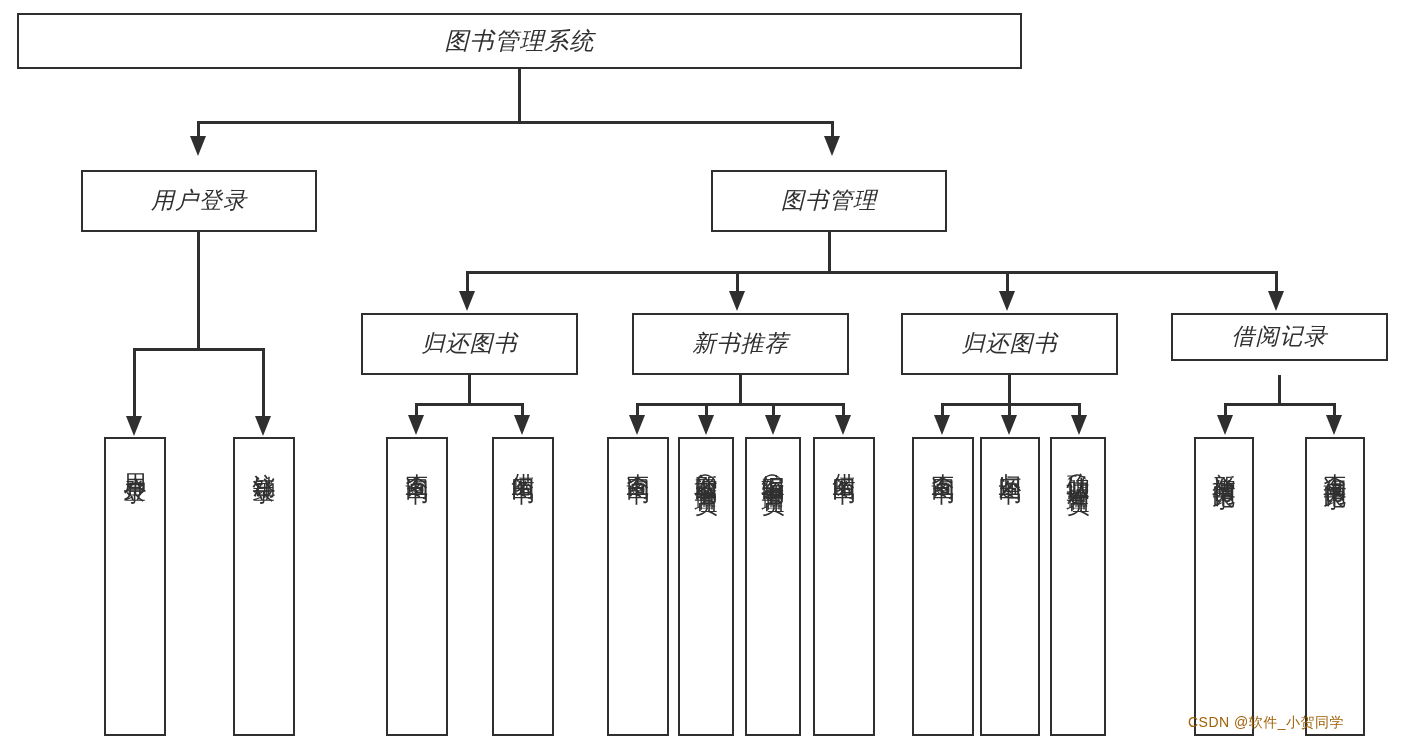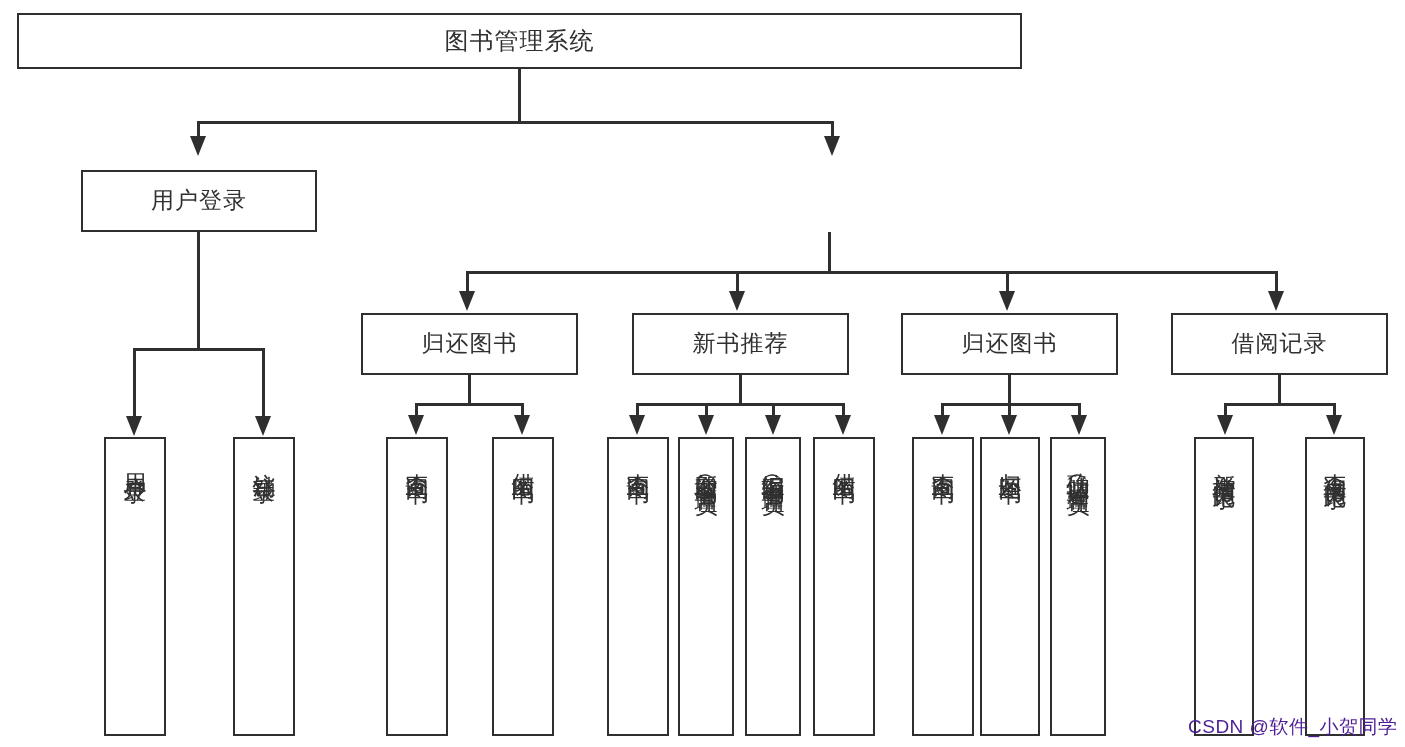--- a/index.html
+++ b/index.html
@@ -27,21 +27,21 @@
     justify-content:center;
     text-align:center;
     color:#303030;
     line-height:1.18;
   }
   .node .lbl{
     display:block;
     white-space:pre-line;
   }
   
-  .node.h{ font-size:23px; letter-spacing:1px; }
+  .node.h{ font-size:23px; letter-spacing:1px;font-style:italic; }
   .node.root{ font-size:24px; }
   
   .node.v{
     font-size:23px;
     align-items:flex-start;
     padding-top:16px;
     letter-spacing:2px;
   }
   .node.v .lbl{
     writing-mode:vertical-rl;
@@ -57,22 +57,22 @@
   .arrow{
     position:absolute;
     width:0;height:0;
     border-left:8px solid transparent;
     border-right:8px solid transparent;
     border-top:20px solid #2f2f2f;
   }
   
   #watermark{
     position:absolute;
-    font-size:19px;
-    color:#4c1d95;
+    font-size:14px;
+    color:#a16207;
     white-space:nowrap;
     letter-spacing:0.5px;
     pointer-events:none;
   }
 </style>
 </head>
 <body>
 
 <div id="canvas">
 
@@ -86,20 +86,23 @@
 
   <div class="conn vline" style="left:197px;top:121px;width:3px;height:17px;"></div>
   <div class="arrow" style="left:190px;top:136px;"></div>
   <div class="conn vline" style="left:831px;top:121px;width:3px;height:17px;"></div>
   <div class="arrow" style="left:824px;top:136px;"></div>
 
   <div class="node h" style="left:81px;top:170px;width:236px;height:62px;">
     <span class="lbl">用户登录</span>
   </div>
 
+  <div class="node h" style="left:711px;top:170px;width:236px;height:62px;">
+    <span class="lbl">图书管理</span>
+  </div>
 
   <div class="conn vline" style="left:197px;top:232px;width:3px;height:119px;"></div>
   <div class="conn hline" style="left:133px;top:348px;width:132px;height:3px;"></div>
   <div class="conn vline" style="left:133px;top:348px;width:3px;height:70px;"></div>
   <div class="arrow" style="left:126px;top:416px;"></div>
   <div class="conn vline" style="left:262px;top:348px;width:3px;height:70px;"></div>
   <div class="arrow" style="left:255px;top:416px;"></div>
 
   <div class="conn vline" style="left:828px;top:232px;width:3px;height:42px;"></div>
   <div class="conn hline" style="left:466px;top:271px;width:812px;height:3px;"></div>
@@ -114,21 +117,21 @@
 
   <div class="node h" style="left:361px;top:313px;width:217px;height:62px;">
     <span class="lbl">归还图书</span>
   </div>
   <div class="node h" style="left:632px;top:313px;width:217px;height:62px;">
     <span class="lbl">新书推荐</span>
   </div>
   <div class="node h" style="left:901px;top:313px;width:217px;height:62px;">
     <span class="lbl">归还图书</span>
   </div>
-  <div class="node h" style="left:1171px;top:313px;width:217px;height:62px;">
+  <div class="node h" style="left:1171px;top:313px;width:217px;height:48px;">
     <span class="lbl">借阅记录</span>
   </div>
 
   <div class="conn vline" style="left:468px;top:375px;width:3px;height:30px;"></div>
   <div class="conn hline" style="left:415px;top:403px;width:109px;height:3px;"></div>
   <div class="conn vline" style="left:415px;top:403px;width:3px;height:14px;"></div>
   <div class="arrow" style="left:408px;top:415px;"></div>
   <div class="conn vline" style="left:521px;top:403px;width:3px;height:14px;"></div>
   <div class="arrow" style="left:514px;top:415px;"></div>
 

